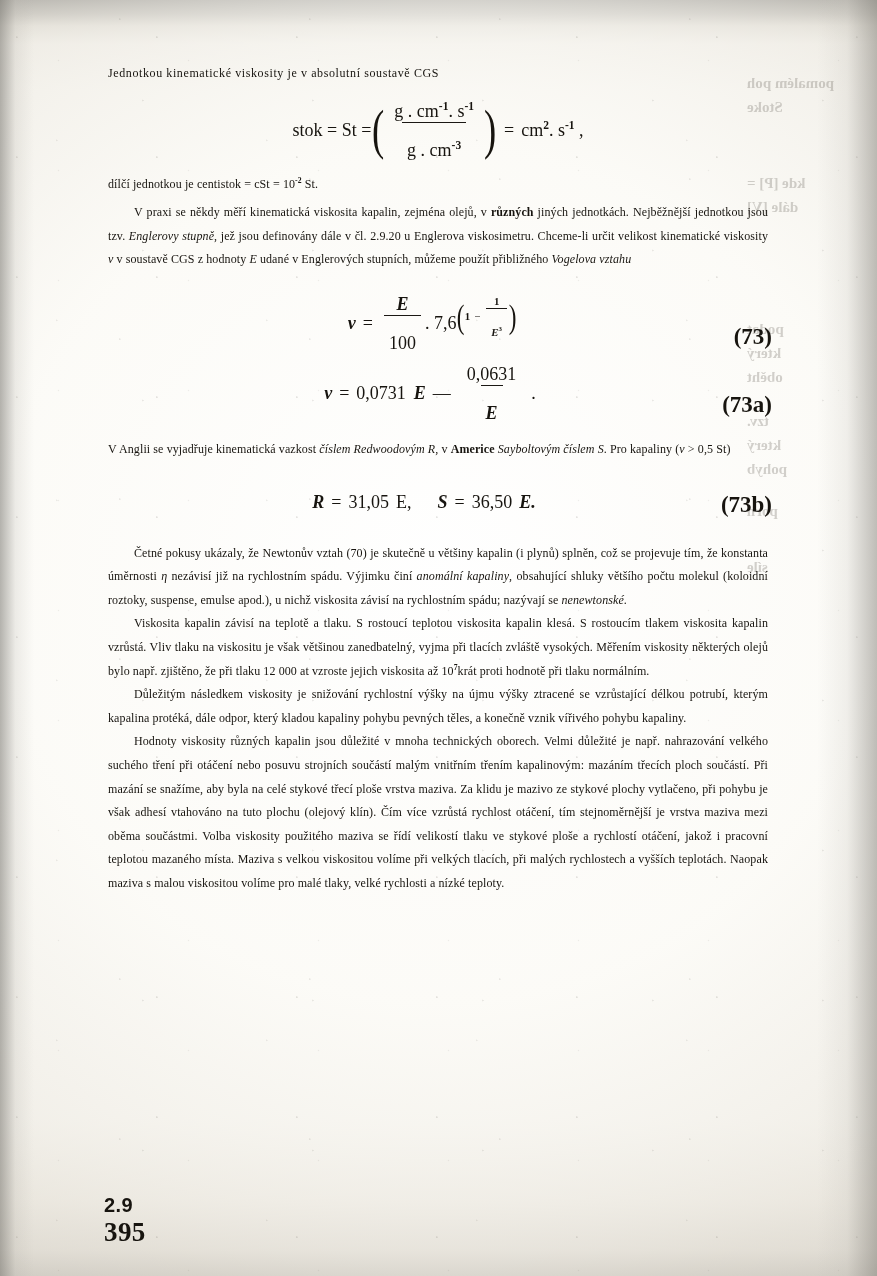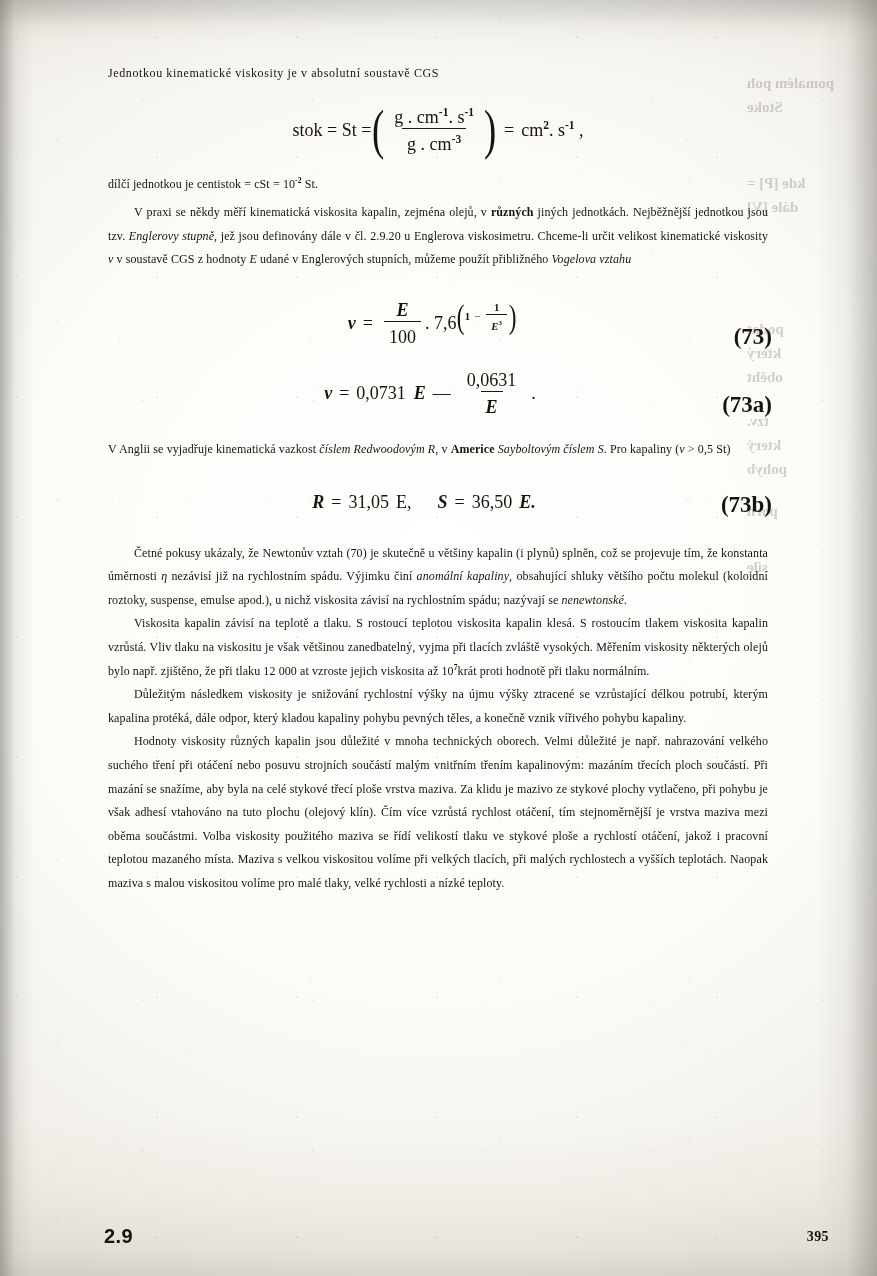--- a/index.html
+++ b/index.html
@@ -121,21 +121,21 @@
   
   .frac {
     display: inline-flex;
     flex-direction: column;
     align-items: center;
     vertical-align: middle;
     margin: 0 4px;
     line-height: 1.12;
   }
   .frac .num { padding: 0 5px 1px 5px; }
-  .frac .den { padding: 5px 5px 0 5px; border-top: 1.6px solid #1b1814; }
+  .frac .den { padding: 17px 5px 0 5px; border-top: 1.6px solid #1b1814; }
 
   .paren {
     display: inline-flex;
     align-items: center;
     font-size: 46px;
     font-weight: 300;
     line-height: 0.8;
     transform: scaleX(0.68);
     margin: 0 -2px;
   }
@@ -155,27 +155,28 @@
   .expgrp .frac { margin: 0 2px; }
 
   
   .footer {
     position: absolute;
     left: 104px;
     right: 48px;
     bottom: 28px;
     display: flex;
     justify-content: space-between;
-    align-items: center;
+    align-items: flex-start;
     font-weight: 700;
     font-size: 20px;
     font-family: "Liberation Sans", sans-serif;
     letter-spacing: 0.4px;
-  }
-  .footer .pg { font-family: "Liberation Serif", serif; font-size: 14px; }
+    flex-direction: column;
+  }
+  .footer .pg { font-family: "Liberation Serif", serif; font-size: 27px; }
 
   .smallcap-line { letter-spacing: 0.6px; }
 </style>
 </head>
 <body>
 
 <div class="page">
   <div class="paper"></div>
   <div class="speckle"></div>
   <div class="edge-left"></div>

